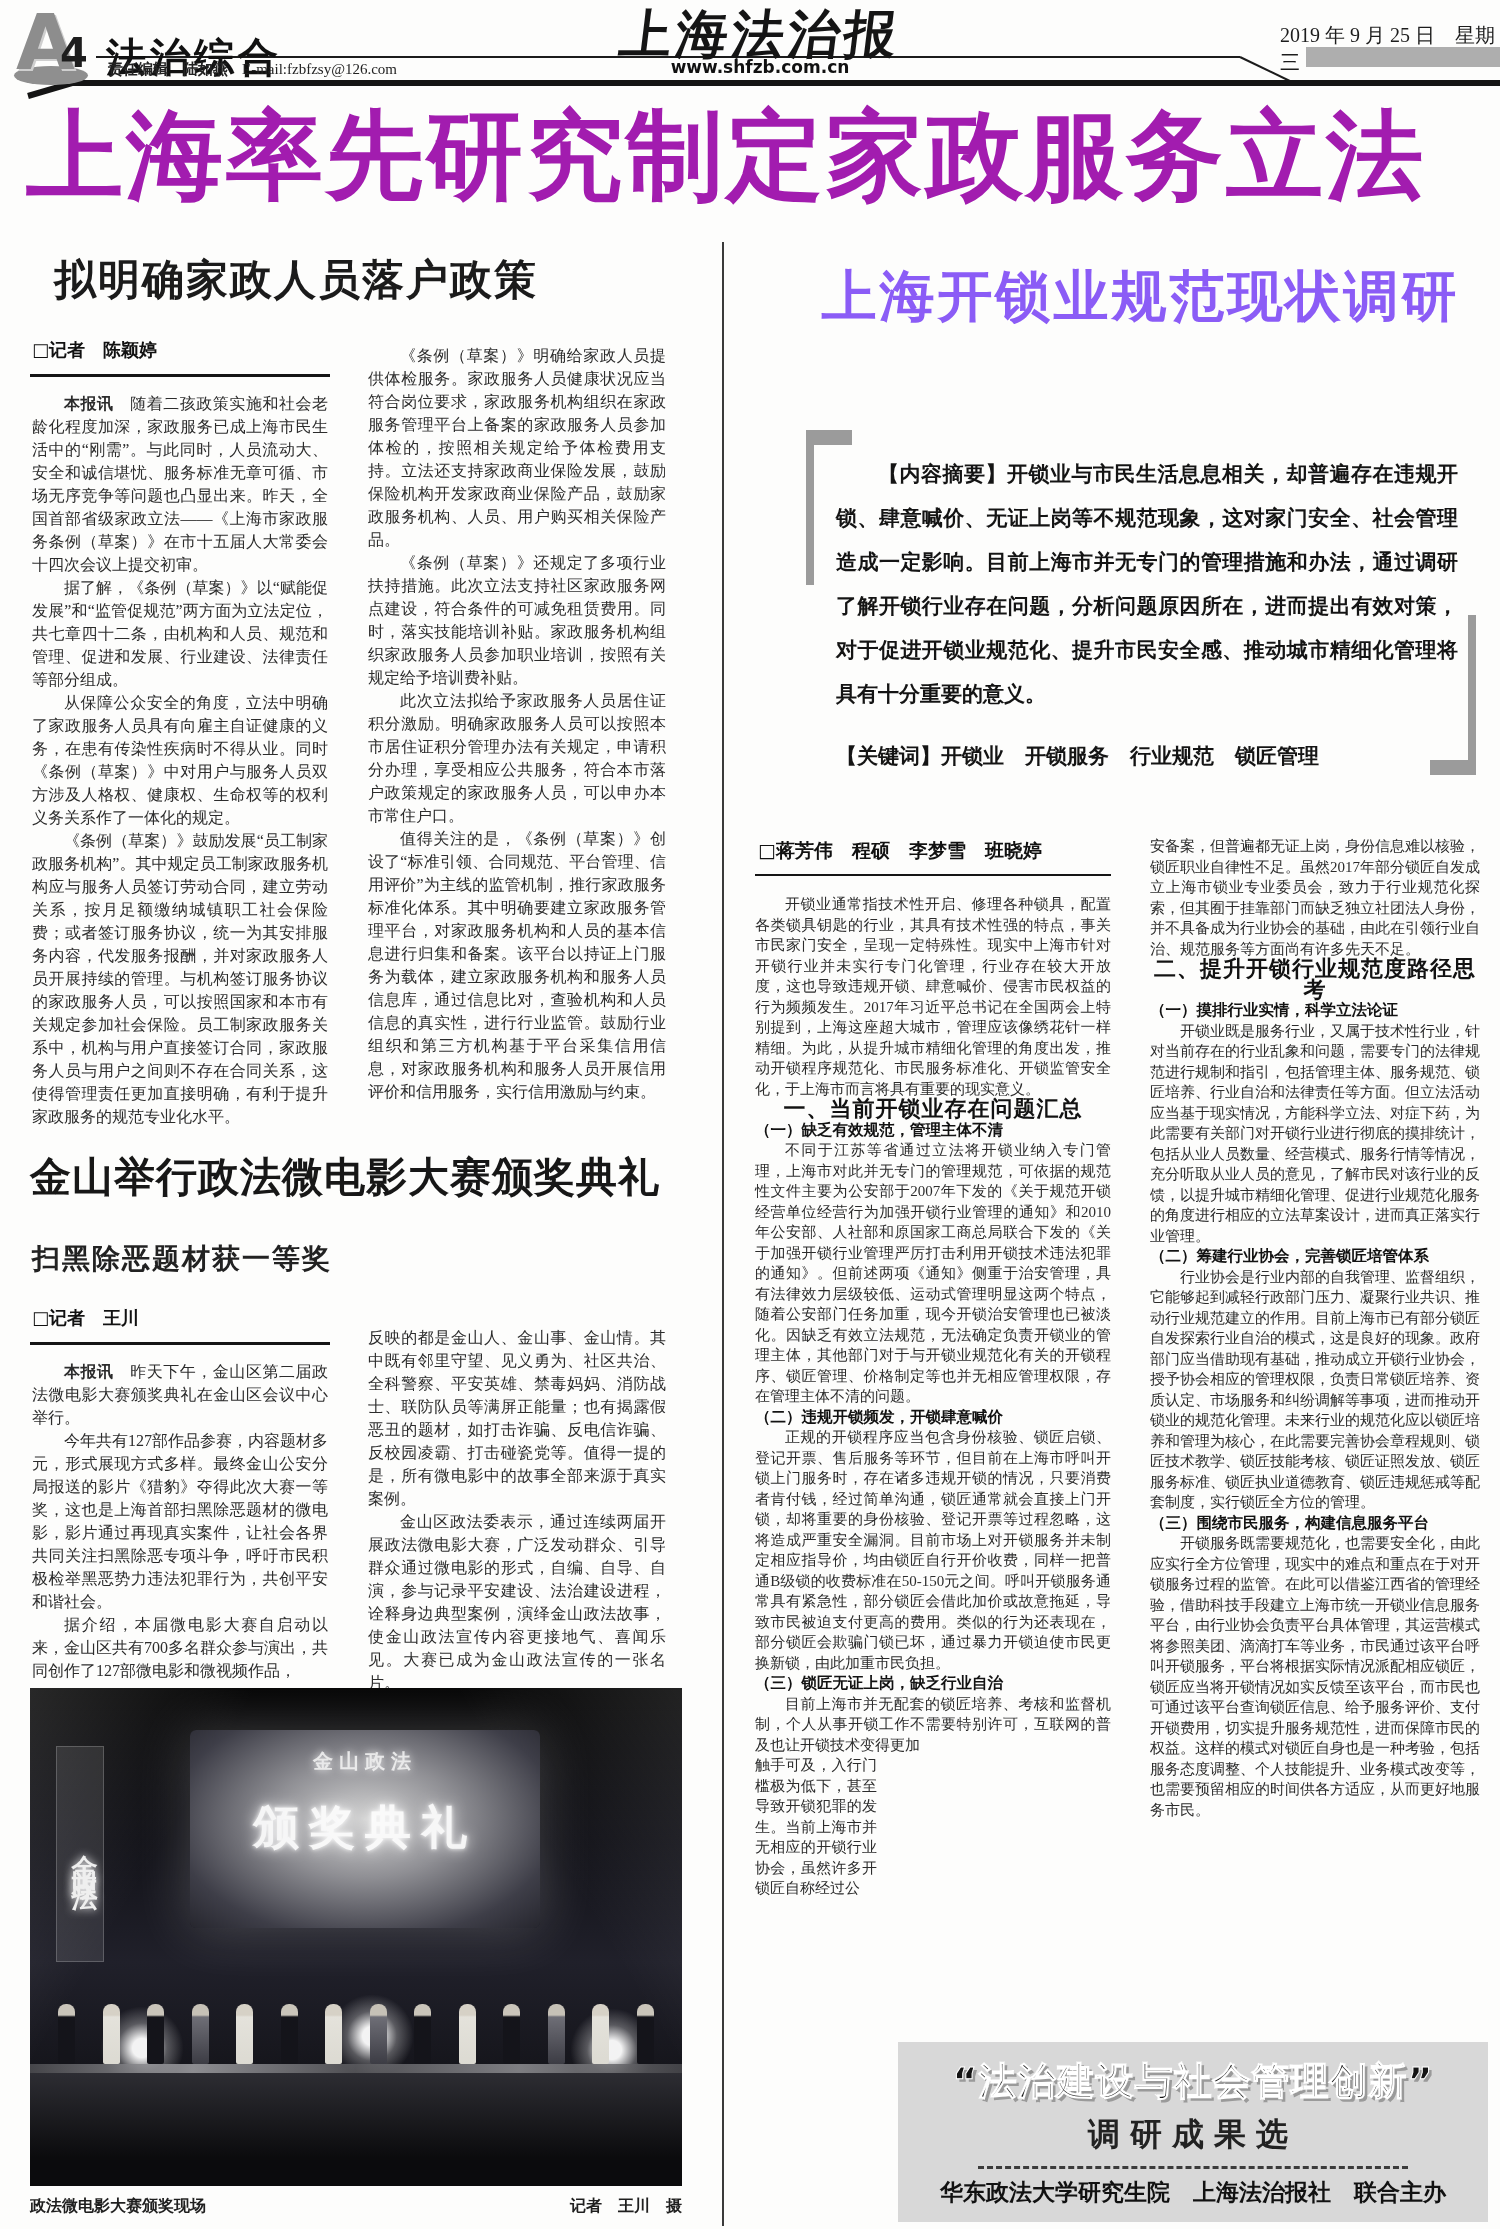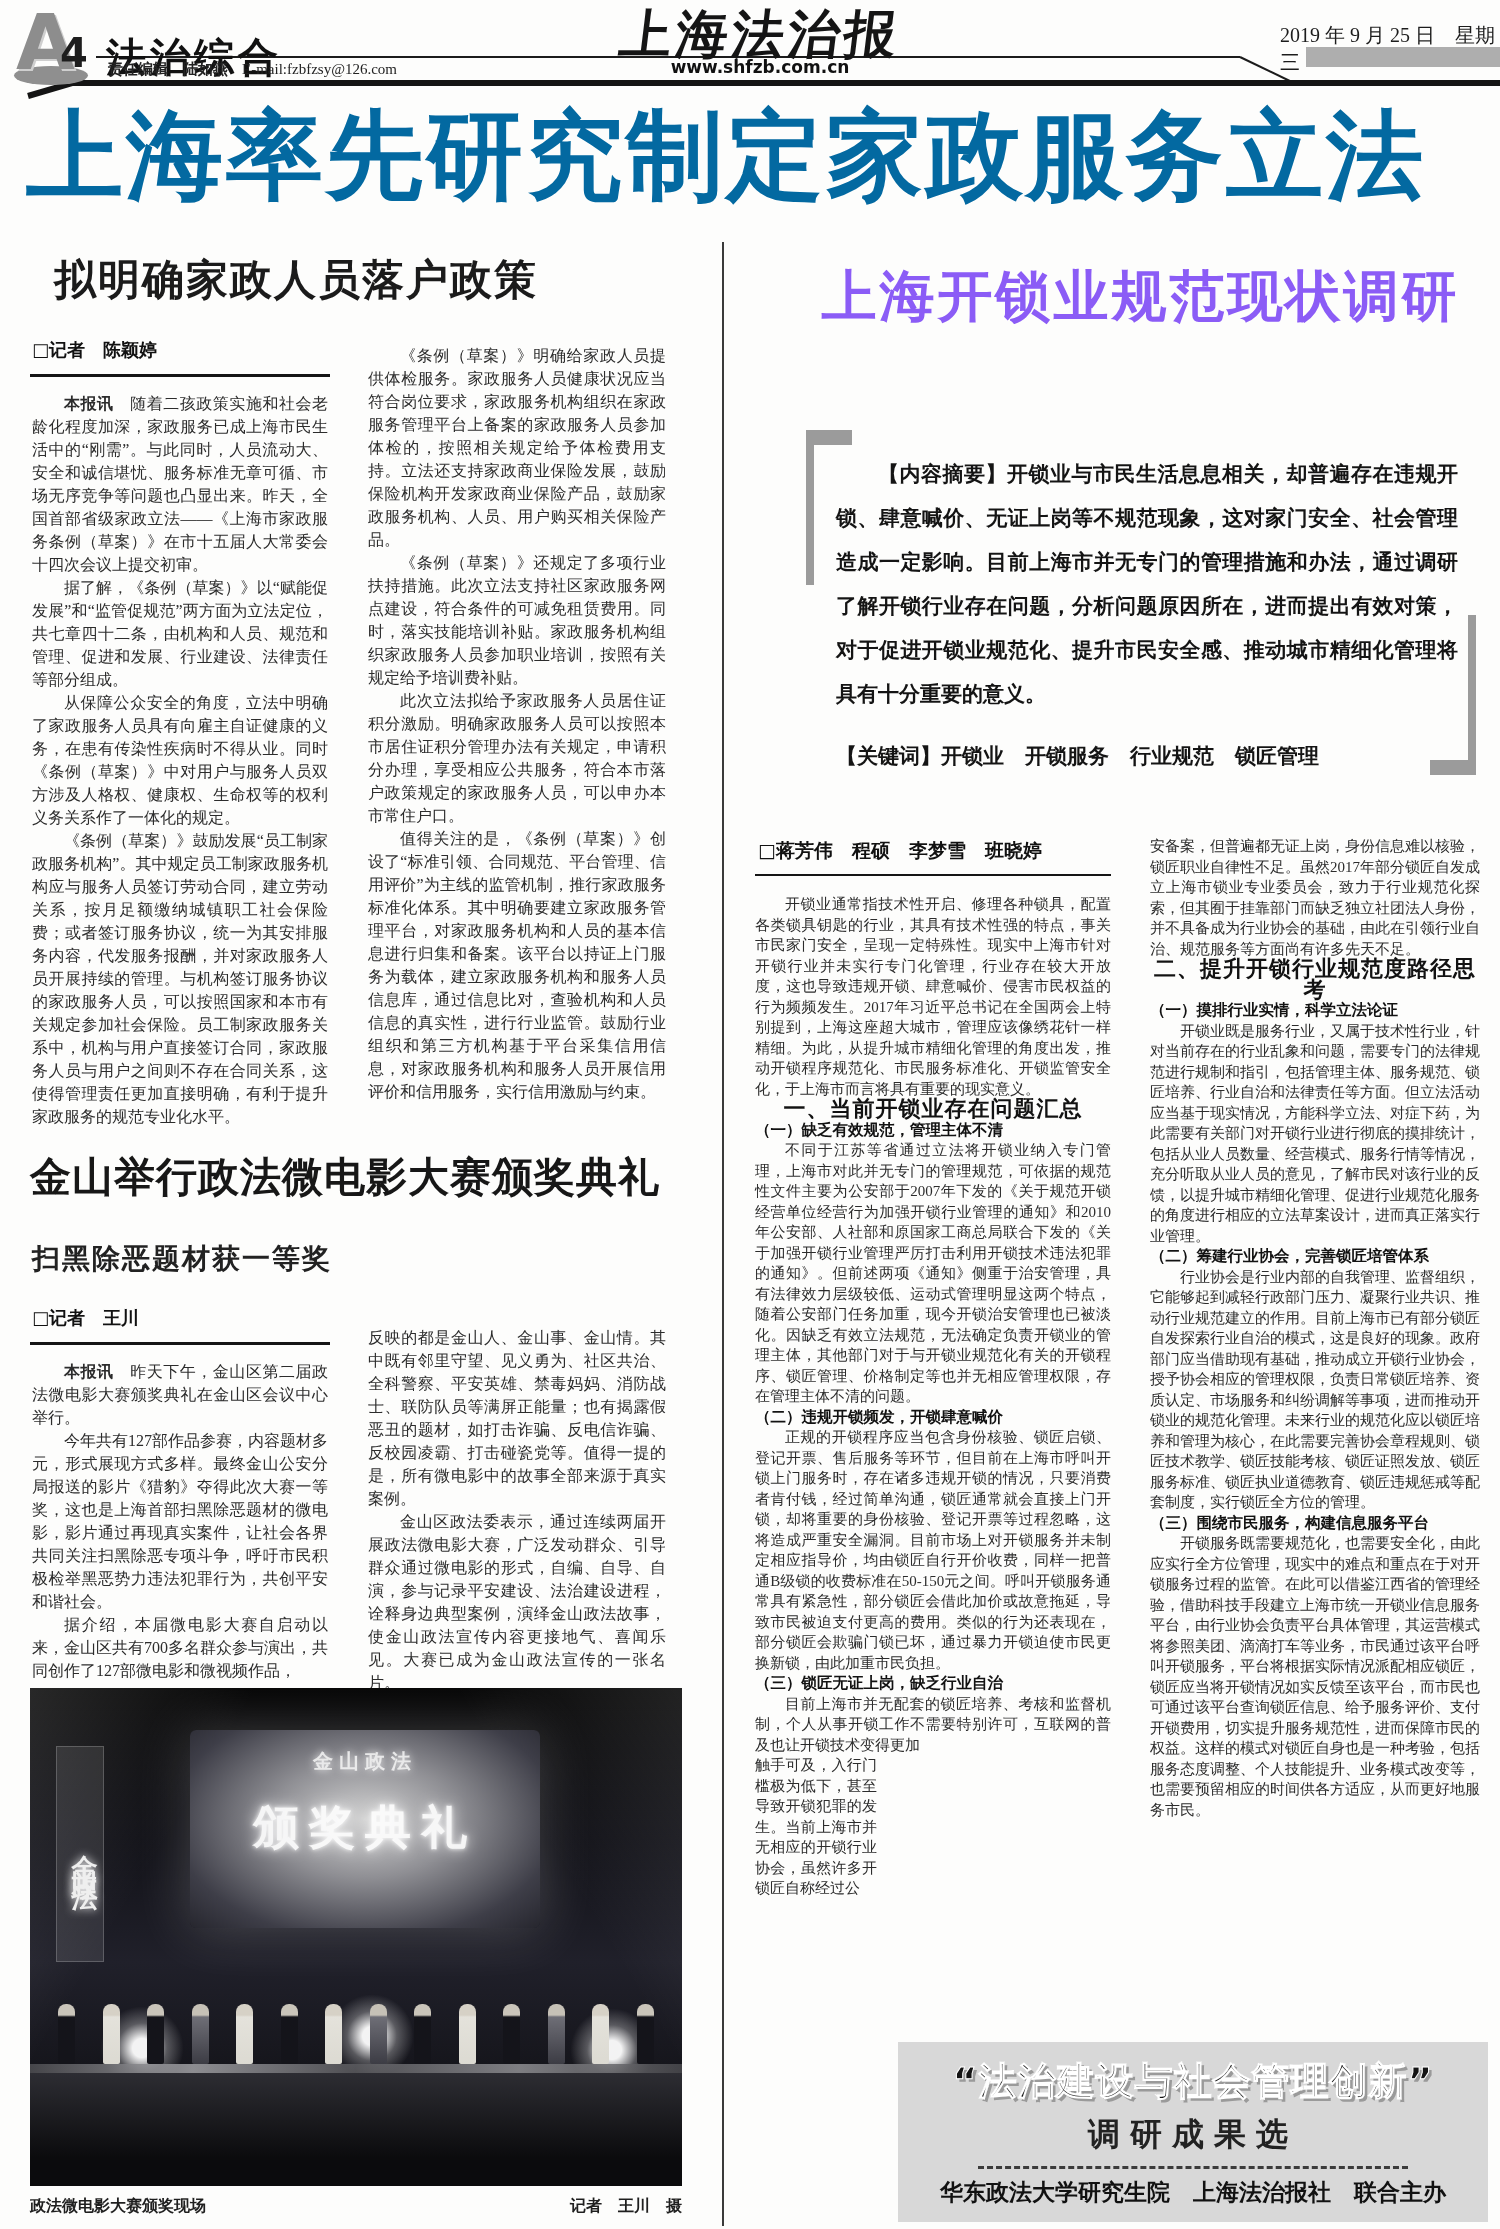--- a/index.html
+++ b/index.html
@@ -19,21 +19,21 @@
   .editor-line{left:108px;top:60px;font-size:15px;color:#222;}
   .editor-line b{font-family:"DejaVu Sans",sans-serif;font-weight:bold;margin-right:14px;}
   .masthead{left:555px;top:0px;width:410px;text-align:center;font-size:52px;font-weight:bold;
             color:#151515;transform:skewX(-7deg);letter-spacing:4px;font-family:"DejaVu Serif",serif;}
   .website{left:555px;top:57px;width:410px;text-align:center;font-size:17px;font-weight:bold;
            font-family:"DejaVu Sans",sans-serif;color:#111;}
   .date{left:1280px;top:22px;font-size:20px;color:#1c1c1c;}
   .gray-bar{left:1306px;top:47px;width:194px;height:20px;background:#aeaeae;}
 
   
-  .headline{left:26px;top:92px;font-size:97px;font-weight:bold;letter-spacing:3px;color:#0369a1;white-space:nowrap;}
+  .headline{left:26px;top:92px;font-size:97px;font-weight:bold;letter-spacing:3px;color:#a21caf;white-space:nowrap;}
   .subhead{left:30px;top:252px;font-size:42px;font-weight:bold;letter-spacing:2px;color:#1b1b1b;margin-left:24px;}
 
   
   .byline{font-size:18px;font-weight:bold;color:#111;}
   .byline-rule{height:3px;background:#151515;}
   .colbody{font-size:16px;line-height:23px;text-align:justify;color:#2c2c2c;}
   .colbody p{margin:0;text-indent:2em;}
   .colbody p.noindent{text-indent:0;}
   .lead-b{font-weight:bold;font-family:"DejaVu Sans",sans-serif;}
 

